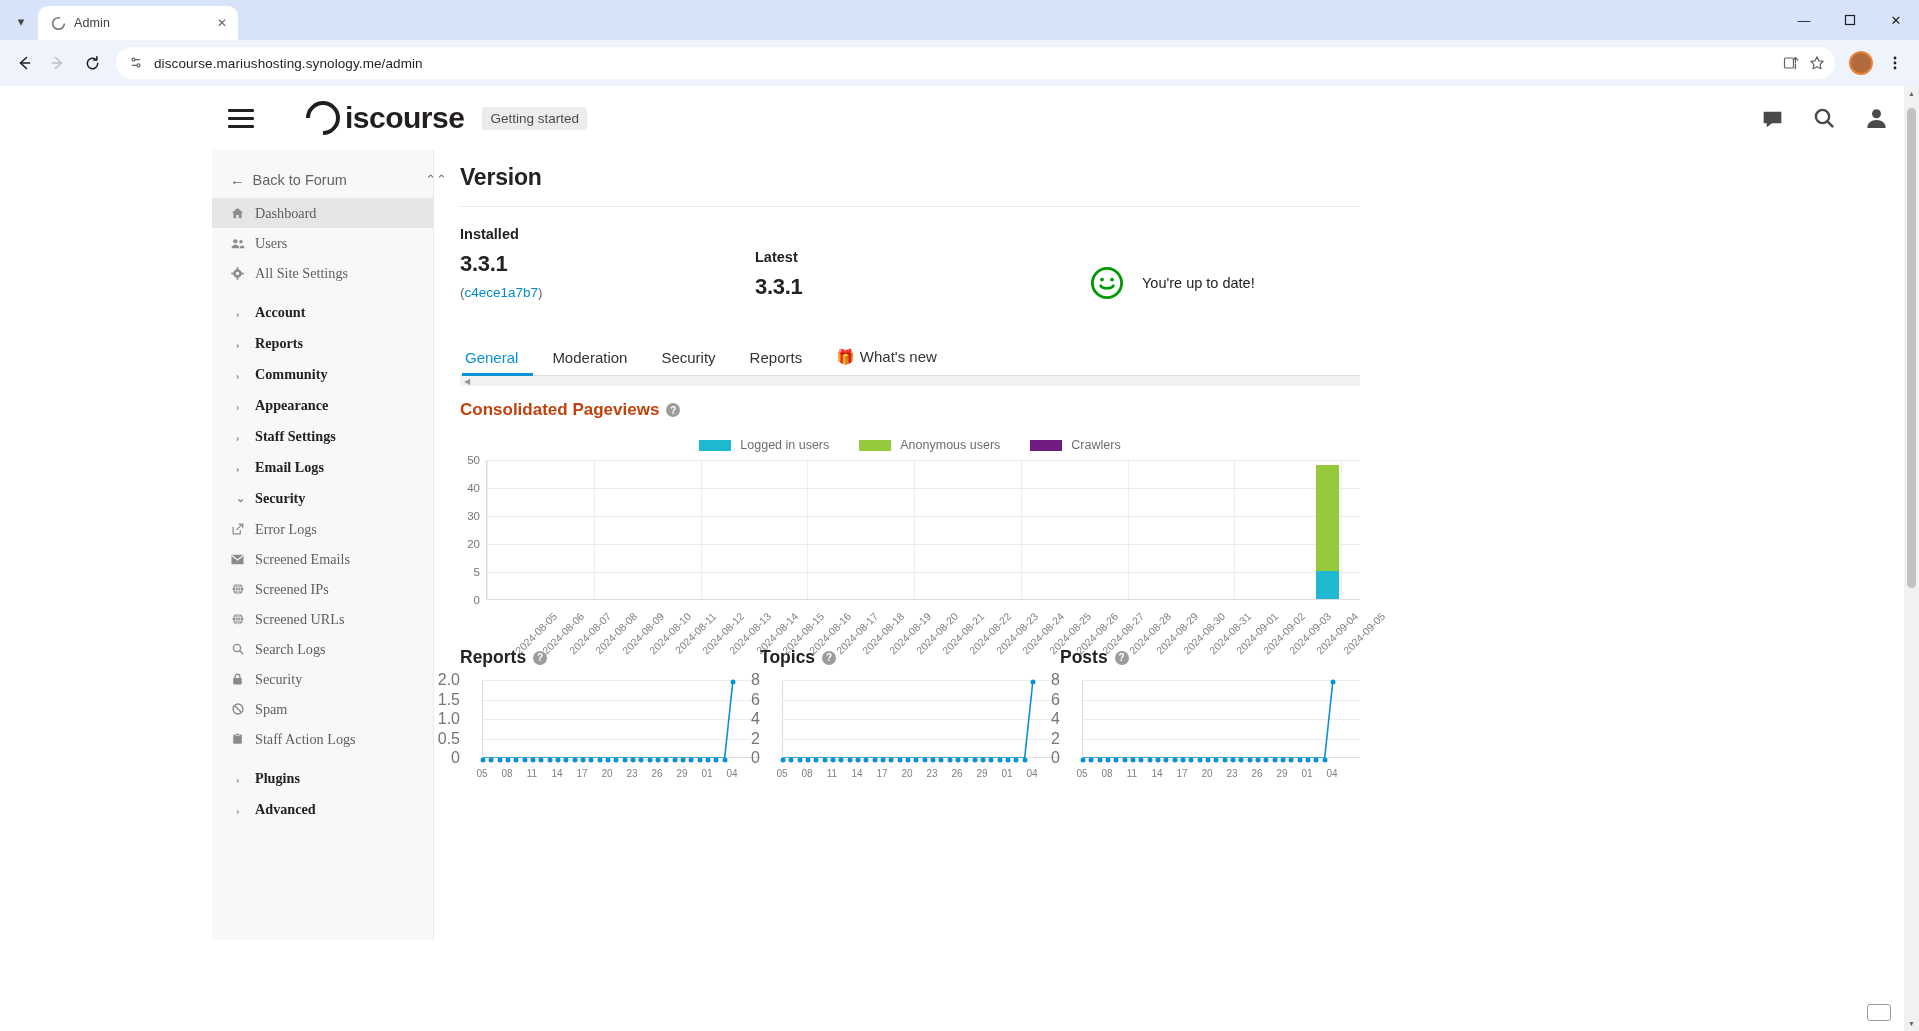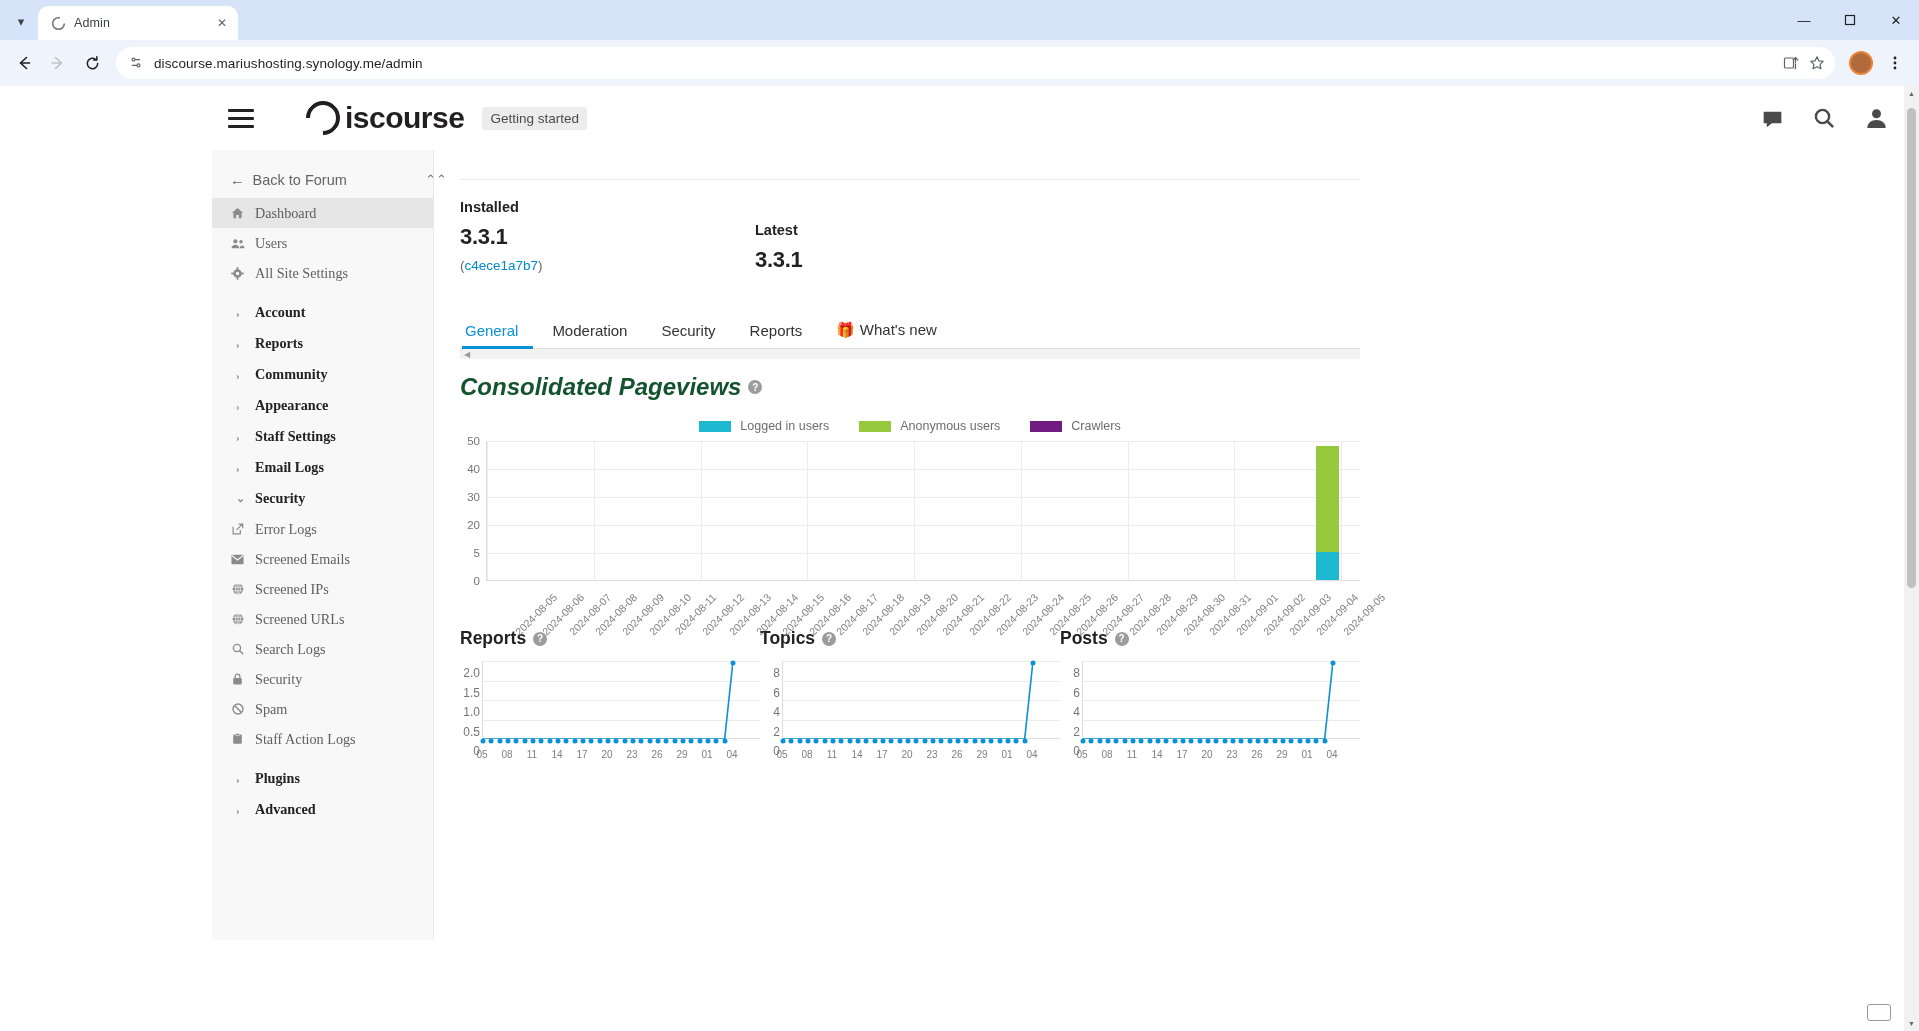--- a/index.html
+++ b/index.html
@@ -176,21 +176,21 @@
   .period-label { font-size:15px; color:#222; }
   .period-label b { font-weight:bold; }
   .period-label span { color:#888; letter-spacing:0.3px; }
   .period-caret { color:#222; font-size:11px; }
   .gear-btn {
     width:32px; height:32px; background:#e9e9e9; border-radius:3px;
     display:flex; align-items:center; justify-content:center; color:#555; font-size:15px;
   }
 
   .report-title { display:flex; align-items:center; gap:7px; margin-top: 14px; }
-  .report-title h3 { font-size:24px; font-weight:bold; color:#14532d;font-style:italic; }
+  .report-title h3 { font-size:17px; font-weight:bold; color:#c2410c; }
   .help-dot {
     width:14px; height:14px; border-radius:50%; background:#9c9c9c; color:#fff;
     font-size:10px; font-weight:bold; display:flex; align-items:center; justify-content:center;
   }
 
   .chart-legend { display:flex; justify-content:center; gap:30px; margin-top: 18px; }
   .legend-item { display:flex; align-items:center; gap:9px; }
   .legend-sw { width:32px; height:11px; }
   .legend-tx { font-size:12.5px; color:#6d6d6d; }
 
@@ -216,21 +216,21 @@
     transform-origin: right top; transform: rotate(-45deg); text-align:right;
   }
 
   
   .smalls { display:flex; gap:0; margin-top: 14px; }
   .small-card { width: 300px; }
   .small-title { display:flex; align-items:center; gap:7px; }
   .small-title h3 { font-size:17.5px; font-weight:bold; color:#222; }
   .sc-chart { position:relative; height: 100px; display:flex; margin-top: 12px; }
   .sc-y { width:22px; position:relative; height:78px; }
-  .sc-tick { position:absolute; right:2px; font-size:12px; color:#757575; transform:translateY(-50%);margin-top:12px; }
+  .sc-tick { position:absolute; right:22px; font-size:16px; color:#757575; transform:translateY(-50%); }
   .sc-plot {
     flex:1; height:78px; position:relative; border-left:1px solid #ddd; border-bottom:1px solid #ddd;
   }
   .sc-xlabels { position:absolute; left:22px; right:0; top:84px; height:18px; }
   .sc-xlab { position:absolute; font-size:10px; color:#808080; transform:translateX(-50%); }
   .dot { position:absolute; width:5px; height:5px; border-radius:50%; background:#0b91d6; transform: translate(-50%, 50%); }
 
   
   .pagescroll {
     position:absolute; right:0; top:0; width:15px; bottom:0; background:#f1f1f1;
@@ -525,31 +525,43 @@
             </div>
             <div class="nav-section">
               <span class="caret">›</span>
               <span>Advanced</span>
             </div>
           </div>
         </div>
 
         <div class="main">
 
+          <div class="sec-title">Version</div>
           <div class="hr"></div>
 
           <div class="version-grid">
             <div class="vcol">
               <div class="vlabel">Installed</div>
               <div class="vnum">3.3.1</div>
               <div class="vhash">(<a href="#">c4ece1a7b7</a>)</div>
             </div>
             <div class="vcol">
               <div class="vlabel">Latest</div>
               <div class="vnum">3.3.1</div>
+            </div>
+            <div class="vstatus">
+              <span class="smiley">
+                <svg width="34" height="34" viewBox="0 0 34 34">
+                    <circle cx="17" cy="17" r="14.6" fill="none" stroke="#009900" stroke-width="2.8"></circle>
+                    <circle cx="12" cy="13.6" r="1.9" fill="#009900"></circle>
+                    <circle cx="22" cy="13.6" r="1.9" fill="#009900"></circle>
+                    <path d="M10.6 19.6c1.7 3.6 11.1 3.6 12.8 0" fill="none" stroke="#009900" stroke-width="2.6" stroke-linecap="round"></path>
+                  </svg>
+              </span>
+              <span class="vstatus-text">You're up to date!</span>
             </div>
           </div>
 
           <div class="tabs-row">
             <div class="tab-link sel"><span>General</span></div>
             <div class="tab-link"><span>Moderation</span></div>
             <div class="tab-link"><span>Security</span></div>
             <div class="tab-link"><span>Reports</span></div>
             <div class="tab-link"><span class="tab-emoji">🎁</span><span>What's new</span></div>
           </div>

